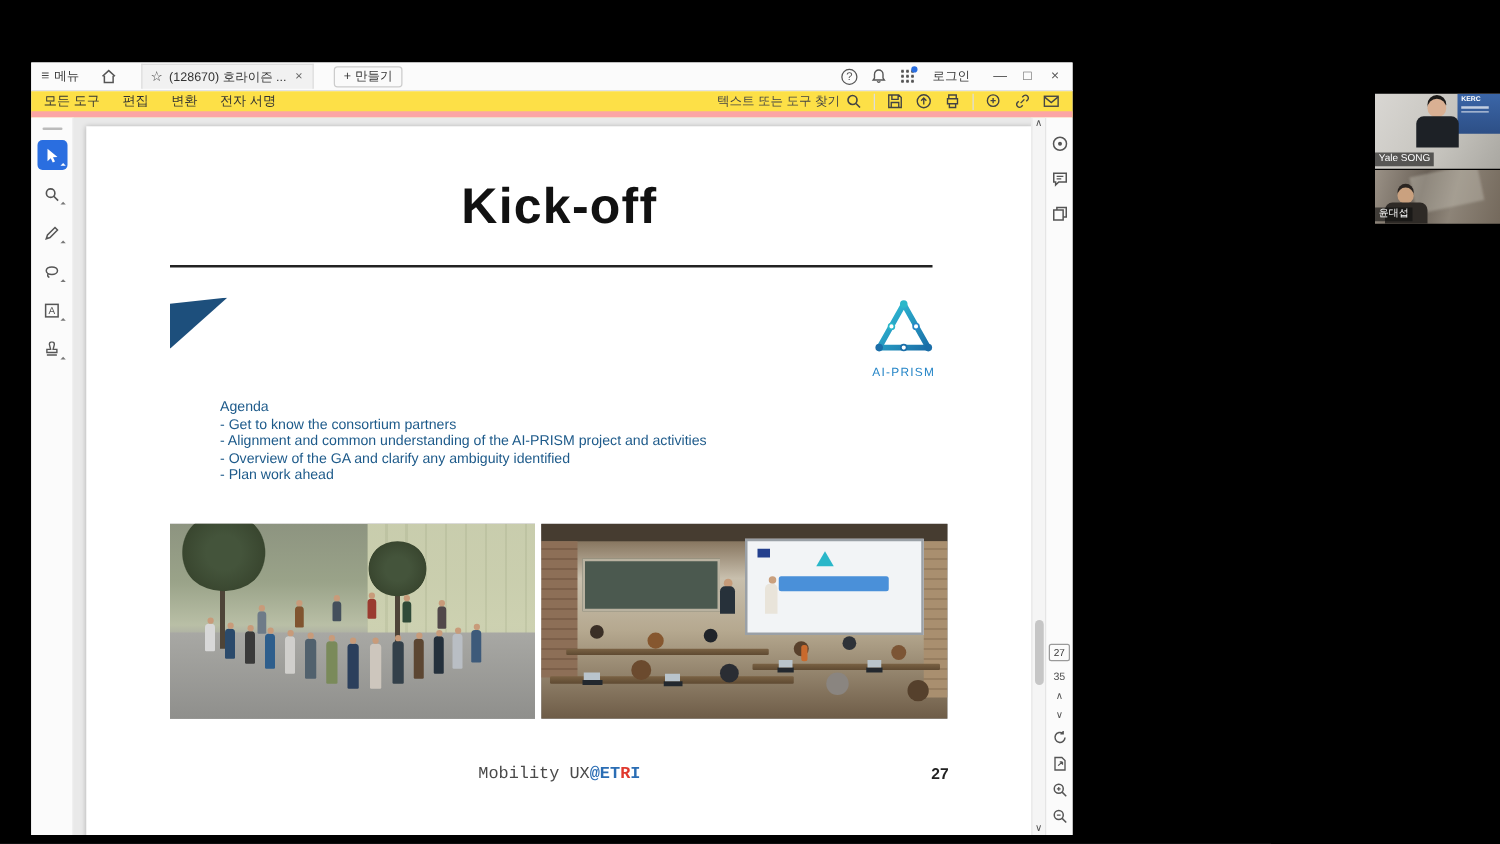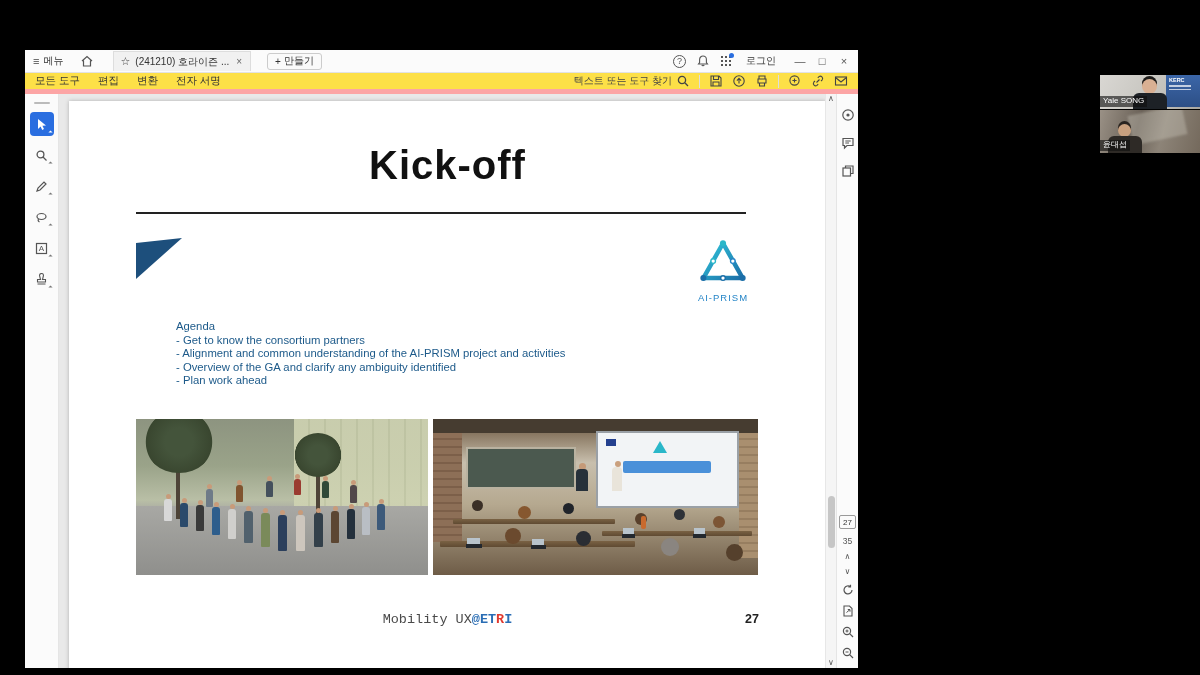--- a/index.html
+++ b/index.html
@@ -140,21 +140,21 @@
 
   
   .strip { position:absolute; left:1100px; top:75px; width:100px; }
   .vtile { position:relative; width:100px; overflow:hidden; margin-bottom:1px; background:#222; }
   .vname { position:absolute; left:0; bottom:2px; font-size:8px; color:#fff;
            background:rgba(15,15,15,.62); padding:1px 3px; line-height:1.1; max-width:92px;
            white-space:nowrap; overflow:hidden; }
   .head { position:absolute; border-radius:50%; }
   .body { position:absolute; border-radius:6px 6px 0 0; }
 
-  .t1 { height:34px; background:linear-gradient(120deg,#d9d7d3 0%,#c4c2bc 60%,#a9a7a1 100%); }
+  .t1 { height:60px; background:linear-gradient(120deg,#d9d7d3 0%,#c4c2bc 60%,#a9a7a1 100%); }
   .t1-poster { position:absolute; right:0; top:0; width:34px; height:32px;
                background:linear-gradient(180deg,#3b66a8,#2d4f86); color:#fff; font-size:5.5px;
                padding:2px 0 0 3px; font-weight:700; }
   .t1-poster i { display:block; width:22px; height:1.5px; background:rgba(255,255,255,.7); margin-top:2px; }
   .t2 { height:43px; background:linear-gradient(105deg,#9a9186 0%,#6b6258 38%,#8d8478 62%,#74695c 100%); }
   .t2-blur { position:absolute; left:30%; top:0; width:55%; height:70%;
              background:rgba(210,205,195,.35); transform:rotate(-12deg); filter:blur(1px); }
   .t3 { height:66px; background:radial-gradient(circle at 50% 30%,#e8e7e3 0%,#d6d5d0 60%,#b9b8b3 100%); }
   .t4 { height:85px; background:linear-gradient(90deg,#efece7 0%,#e3dfd8 55%,#8a8076 78%,#3a342e 100%); }
 </style>
@@ -169,21 +169,21 @@
         <span class="glyph">≡</span>
         <span>메뉴</span>
       </div>
       <div class="home-btn">
         <svg class="ico13" viewBox="0 0 14 14">
           <path d="M2 7 L7 2.5 L12 7 M3.5 6.5 V12 H10.5 V6.5" fill="none" stroke="#555" stroke-width="1.2"></path>
         </svg>
       </div>
       <div class="tab">
         <span class="glyph">☆</span>
-        <span class="tab-title">(241210) 호라이즌 ...</span>
+        <span class="tab-title">(128670) 호라이즌 ...</span>
         <span class="tab-close">×</span>
       </div>
       <div class="newtab">
         <span>+</span>
         <span>만들기</span>
       </div>
     </div>
     <div class="tb-right">
       <span class="circle-ico">?</span>
       <svg class="ico13" viewBox="0 0 14 14">

